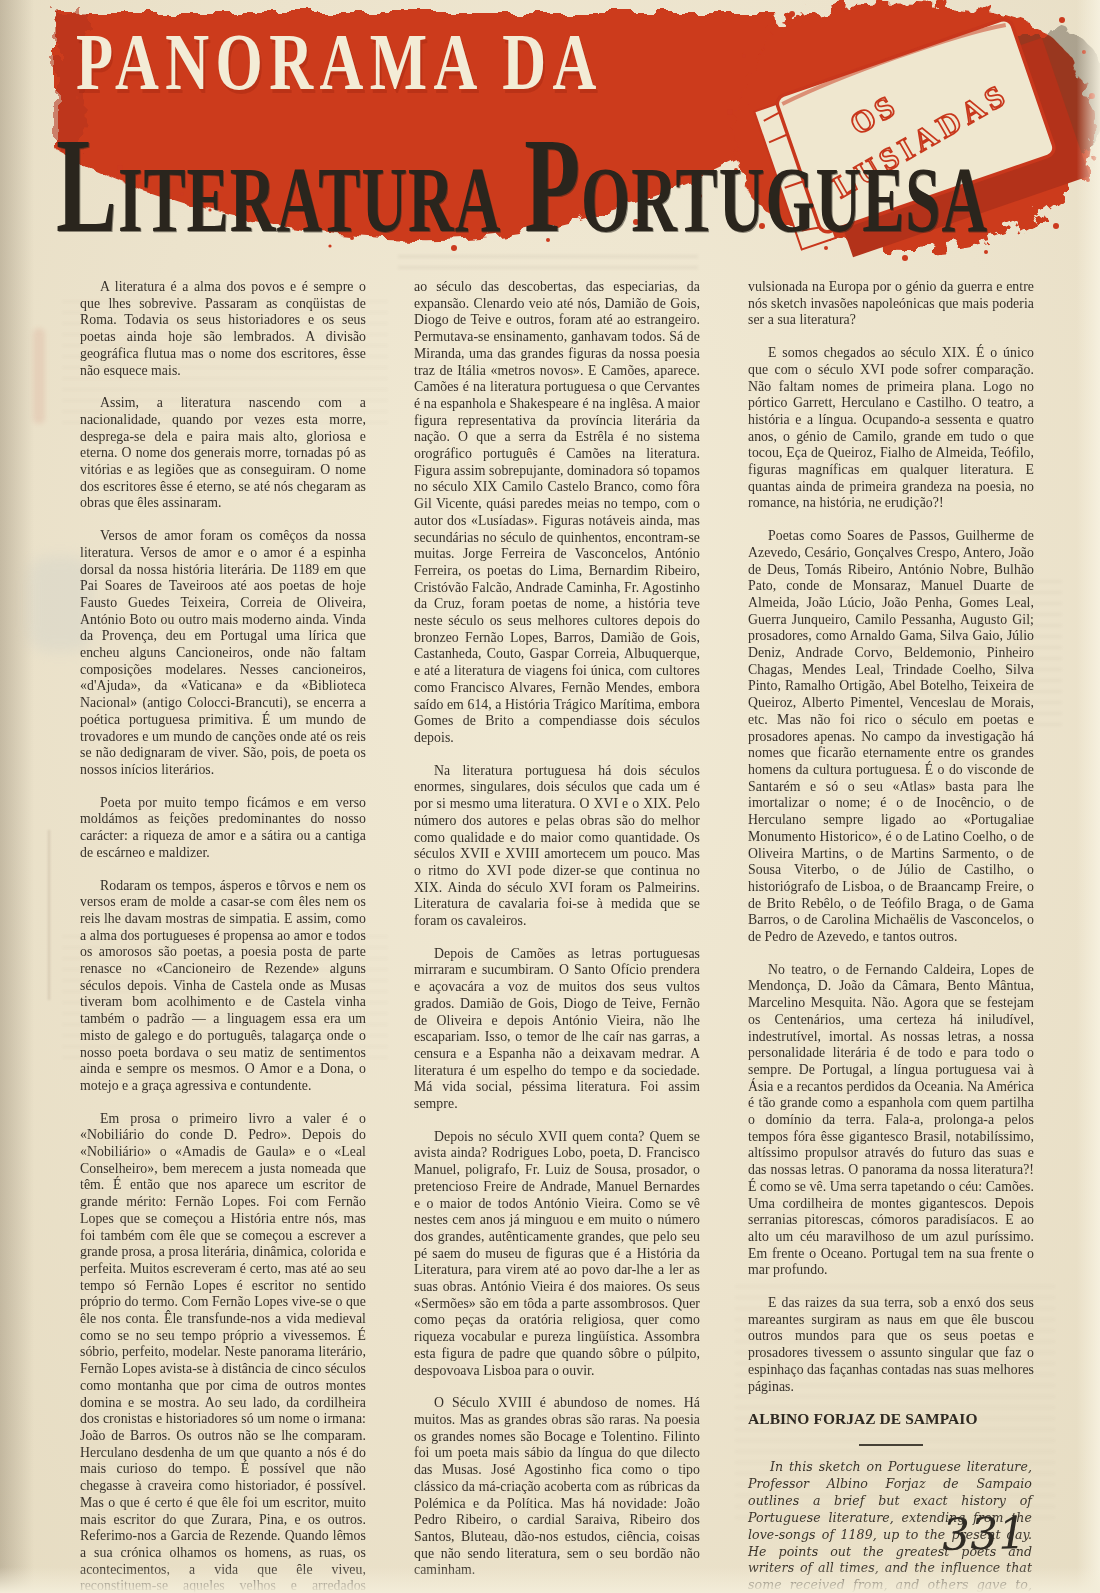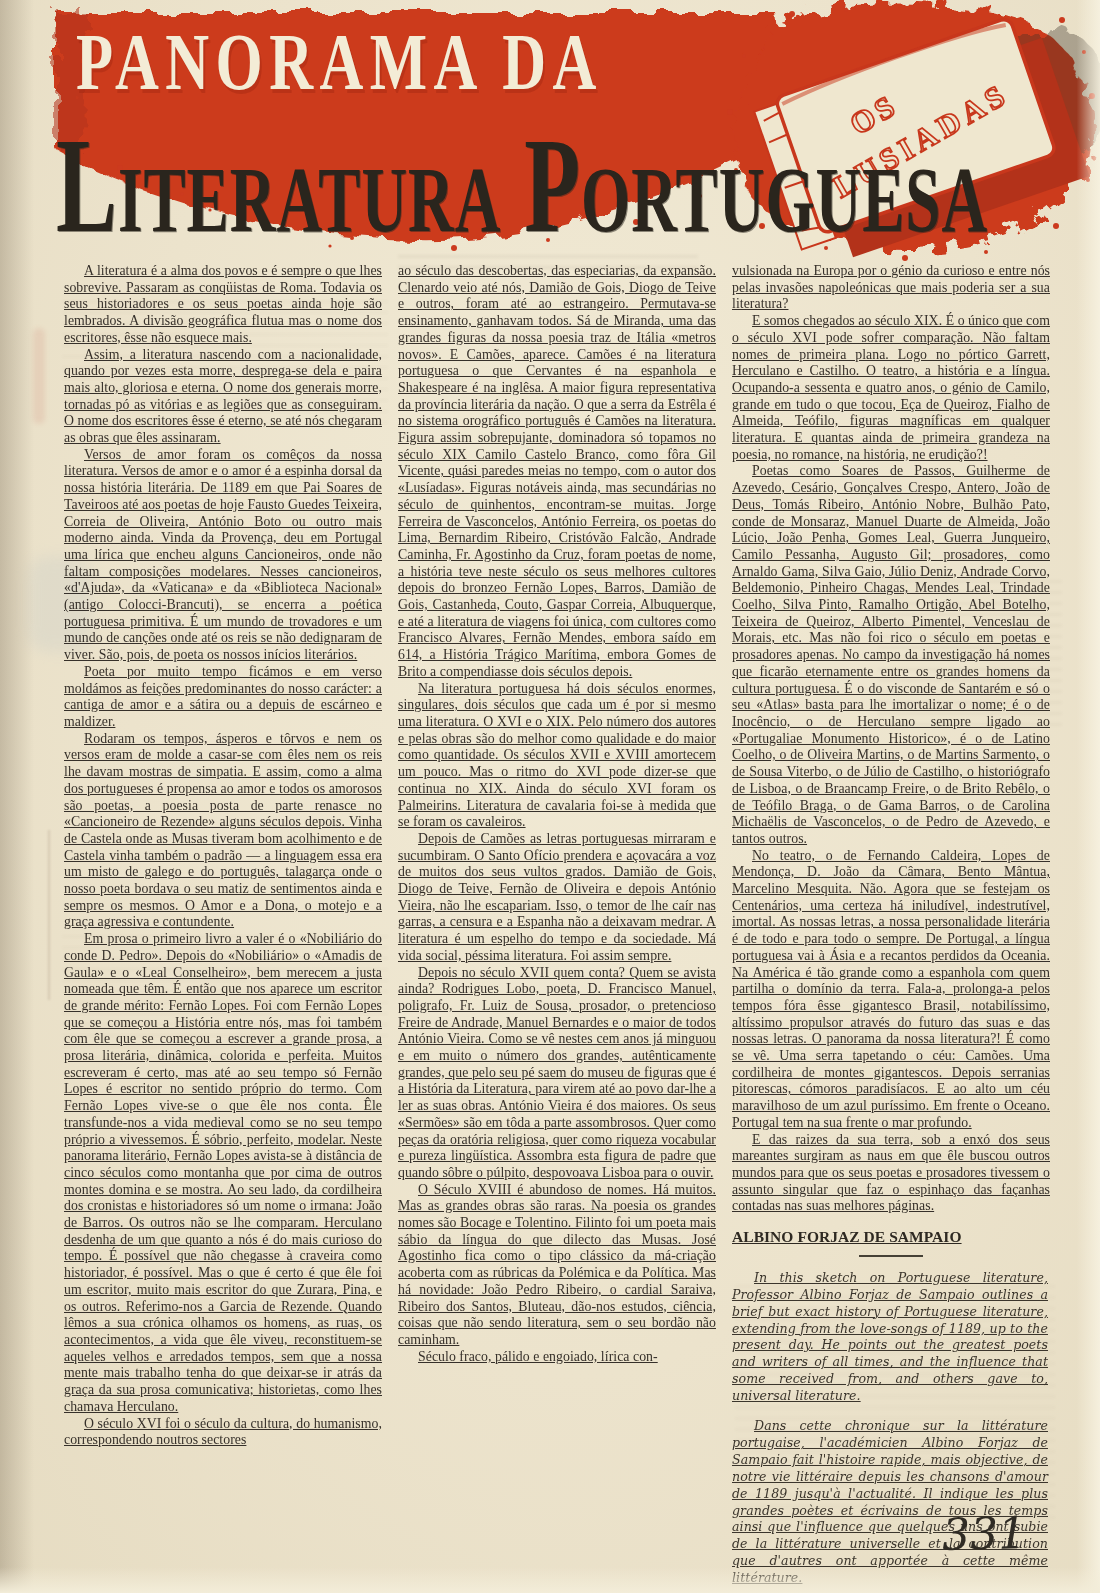--- a/index.html
+++ b/index.html
@@ -43,22 +43,22 @@
     font-weight:bold;color:#2a251d;transform:scale(.88,1.30);transform-origin:left top;
     letter-spacing:1px;text-shadow:1px 1px 0 rgba(42,37,29,.5);
   }
   .mainline .init{font-size:104px;}
   .mainline .rest{font-size:72px;}
   .mainline .w2{margin-left:26px;}
 
   
   .cols{position:absolute;left:64px;top:263px;width:986px;display:flex;gap:16px;}
   .col{width:318px;flex:none;}
-  .col p{margin:0;text-align:justify;text-indent:20px;
-    font-size:13.8px;line-height:16.7px;letter-spacing:.05px;text-decoration:underline;}
+  .col p{margin:16px;text-align:justify;text-indent:20px;
+    font-size:13.8px;line-height:16.7px;letter-spacing:.05px;}
   .col p.cont{text-indent:0;}
   .sig{margin-top:14px !important;text-align:left;text-indent:0 !important;
     font-weight:bold;font-size:15.5px !important;letter-spacing:2.4px;color:#2e2922;}
   .sigrule{width:64px;height:2px;background:#46413675;background:#464136;margin:9px auto 6px;}
   .summary{font-family:"DejaVu Serif", serif;font-style:italic;
     font-size:12.6px !important;line-height:16.9px !important;
     text-indent:22px !important;margin-top:13px !important;color:#3b352c;padding-right:2px;}
 
   .pagenum{position:absolute;right:74px;bottom:34px;
     font-family:"DejaVu Serif", serif;font-style:italic;
@@ -141,35 +141,35 @@
   <div class="ghost g5"></div>
   <div class="smudge-pink"></div>
   <div class="smudge-gray"></div>
   <div class="crease"></div>
 
   <div class="cols">
     <div class="col">
       <p>A literatura é a alma dos povos e é sempre o que lhes sobrevive. Passaram as conqüistas de Roma. Todavia os seus historiadores e os seus poetas ainda hoje são lembrados. A divisão geográfica flutua mas o nome dos escritores, êsse não esquece mais.</p>
       <p>Assim, a literatura nascendo com a nacionalidade, quando por vezes esta morre, desprega-se dela e paira mais alto, gloriosa e eterna. O nome dos generais morre, tornadas pó as vitórias e as legiões que as conseguiram. O nome dos escritores êsse é eterno, se até nós chegaram as obras que êles assinaram.</p>
       <p>Versos de amor foram os comêços da nossa literatura. Versos de amor e o amor é a espinha dorsal da nossa história literária. De 1189 em que Pai Soares de Taveiroos até aos poetas de hoje Fausto Guedes Teixeira, Correia de Oliveira, António Boto ou outro mais moderno ainda. Vinda da Provença, deu em Portugal uma lírica que encheu alguns Cancioneiros, onde não faltam composições modelares. Nesses cancioneiros, «d'Ajuda», da «Vaticana» e da «Biblioteca Nacional» (antigo Colocci-Brancuti), se encerra a poética portuguesa primitiva. É um mundo de trovadores e um mundo de canções onde até os reis se não dedignaram de viver. São, pois, de poeta os nossos inícios literários.</p>
-      <p>Poeta por muito tempo ficámos e em verso moldámos as feições predominantes do nosso carácter: a cantiga de amor e a sátira ou a depuis de escárneo e maldizer.</p>
+      <p>Poeta por muito tempo ficámos e em verso moldámos as feições predominantes do nosso carácter: a riqueza de amor e a sátira ou a cantiga de escárneo e maldizer.</p>
       <p>Rodaram os tempos, ásperos e tôrvos e nem os versos eram de molde a casar-se com êles nem os reis lhe davam mostras de simpatia. E assim, como a alma dos portugueses é propensa ao amor e todos os amorosos são poetas, a poesia posta de parte renasce no «Cancioneiro de Rezende» alguns séculos depois. Vinha de Castela onde as Musas tiveram bom acolhimento e de Castela vinha também o padrão — a linguagem essa era um misto de galego e do português, talagarça onde o nosso poeta bordava o seu matiz de sentimentos ainda e sempre os mesmos. O Amor e a Dona, o motejo e a graça agressiva e contundente.</p>
       <p>Em prosa o primeiro livro a valer é o «Nobiliário do conde D. Pedro». Depois do «Nobiliário» o «Amadis de Gaula» e o «Leal Conselheiro», bem merecem a justa nomeada que têm. É então que nos aparece um escritor de grande mérito: Fernão Lopes. Foi com Fernão Lopes que se começou a História entre nós, mas foi também com êle que se começou a escrever a grande prosa, a prosa literária, dinâmica, colorida e perfeita. Muitos escreveram é certo, mas até ao seu tempo só Fernão Lopes é escritor no sentido próprio do termo. Com Fernão Lopes vive-se o que êle nos conta. Êle transfunde-nos a vida medieval como se no seu tempo próprio a vivessemos. É sóbrio, perfeito, modelar. Neste panorama literário, Fernão Lopes avista-se à distância de cinco séculos como montanha que por cima de outros montes domina e se mostra. Ao seu lado, da cordilheira dos cronistas e historiadores só um nome o irmana: João de Barros. Os outros não se lhe comparam. Herculano desdenha de um que quanto a nós é do mais curioso do tempo. É possível que não chegasse à craveira como historiador, é possível. Mas o que é certo é que êle foi um escritor, muito mais escritor do que Zurara, Pina, e os outros. Referimo-nos a Garcia de Rezende. Quando lêmos a sua crónica olhamos os homens, as ruas, os acontecimentos, a vida que êle viveu, reconstituem-se aqueles velhos e arredados tempos, sem que a nossa mente mais trabalho tenha do que deixar-se ir atrás da graça da sua prosa comunicativa; historietas, como lhes chamava Herculano.</p>
       <p>O século XVI foi o século da cultura, do humanismo, correspondendo noutros sectores</p>
     </div>
     <div class="col">
       <p class="cont">ao século das descobertas, das especiarias, da expansão. Clenardo veio até nós, Damião de Gois, Diogo de Teive e outros, foram até ao estrangeiro. Permutava-se ensinamento, ganhavam todos. Sá de Miranda, uma das grandes figuras da nossa poesia traz de Itália «metros novos». E Camões, aparece. Camões é na literatura portuguesa o que Cervantes é na espanhola e Shakespeare é na inglêsa. A maior figura representativa da província literária da nação. O que a serra da Estrêla é no sistema orográfico português é Camões na literatura. Figura assim sobrepujante, dominadora só topamos no século XIX Camilo Castelo Branco, como fôra Gil Vicente, quási paredes meias no tempo, com o autor dos «Lusíadas». Figuras notáveis ainda, mas secundárias no século de quinhentos, encontram-se muitas. Jorge Ferreira de Vasconcelos, António Ferreira, os poetas do Lima, Bernardim Ribeiro, Cristóvão Falcão, Andrade Caminha, Fr. Agostinho da Cruz, foram poetas de nome, a história teve neste século os seus melhores cultores depois do bronzeo Fernão Lopes, Barros, Damião de Gois, Castanheda, Couto, Gaspar Correia, Albuquerque, e até a literatura de viagens foi única, com cultores como Francisco Alvares, Fernão Mendes, embora saído em 614, a História Trágico Marítima, embora Gomes de Brito a compendiasse dois séculos depois.</p>
       <p>Na literatura portuguesa há dois séculos enormes, singulares, dois séculos que cada um é por si mesmo uma literatura. O XVI e o XIX. Pelo número dos autores e pelas obras são do melhor como qualidade e do maior como quantidade. Os séculos XVII e XVIII amortecem um pouco. Mas o ritmo do XVI pode dizer-se que continua no XIX. Ainda do século XVI foram os Palmeirins. Literatura de cavalaria foi-se à medida que se foram os cavaleiros.</p>
       <p>Depois de Camões as letras portuguesas mirraram e sucumbiram. O Santo Ofício prendera e açovacára a voz de muitos dos seus vultos grados. Damião de Gois, Diogo de Teive, Fernão de Oliveira e depois António Vieira, não lhe escapariam. Isso, o temor de lhe caír nas garras, a censura e a Espanha não a deixavam medrar. A literatura é um espelho do tempo e da sociedade. Má vida social, péssima literatura. Foi assim sempre.</p>
       <p>Depois no século XVII quem conta? Quem se avista ainda? Rodrigues Lobo, poeta, D. Francisco Manuel, poligrafo, Fr. Luiz de Sousa, prosador, o pretencioso Freire de Andrade, Manuel Bernardes e o maior de todos António Vieira. Como se vê nestes cem anos já minguou e em muito o número dos grandes, autênticamente grandes, que pelo seu pé saem do museu de figuras que é a História da Literatura, para virem até ao povo dar-lhe a ler as suas obras. António Vieira é dos maiores. Os seus «Sermões» são em tôda a parte assombrosos. Quer como peças da oratória religiosa, quer como riqueza vocabular e pureza lingüística. Assombra esta figura de padre que quando sôbre o púlpito, despovoava Lisboa para o ouvir.</p>
       <p>O Século XVIII é abundoso de nomes. Há muitos. Mas as grandes obras são raras. Na poesia os grandes nomes são Bocage e Tolentino. Filinto foi um poeta mais sábio da língua do que dilecto das Musas. José Agostinho fica como o tipo clássico da má-criação acoberta com as rúbricas da Polémica e da Política. Mas há novidade: João Pedro Ribeiro, o cardial Saraiva, Ribeiro dos Santos, Bluteau, dão-nos estudos, ciência, coisas que não sendo literatura, sem o seu bordão não caminham.</p>
       <p>Século fraco, pálido e engoiado, lírica con-</p>
     </div>
     <div class="col">
-      <p class="cont">vulsionada na Europa por o génio da curioso e entre nós pelas invasões napoleónicas que mais poderia ser a sua literatura?</p>
+      <p class="cont">vulsionada na Europa por o génio da guerra e entre nós sketch invasões napoleónicas que mais poderia ser a sua literatura?</p>
       <p>E somos chegados ao século XIX. É o único que com o século XVI pode sofrer comparação. Não faltam nomes de primeira plana. Logo no pórtico Garrett, Herculano e Castilho. O teatro, a história e a língua. Ocupando-a sessenta e quatro anos, o génio de Camilo, grande em tudo o que tocou, Eça de Queiroz, Fialho de Almeida, Teófilo, figuras magníficas em qualquer literatura. E quantas ainda de primeira grandeza na poesia, no romance, na história, ne erudição?!</p>
       <p>Poetas como Soares de Passos, Guilherme de Azevedo, Cesário, Gonçalves Crespo, Antero, João de Deus, Tomás Ribeiro, António Nobre, Bulhão Pato, conde de Monsaraz, Manuel Duarte de Almeida, João Lúcio, João Penha, Gomes Leal, Guerra Junqueiro, Camilo Pessanha, Augusto Gil; prosadores, como Arnaldo Gama, Silva Gaio, Júlio Deniz, Andrade Corvo, Beldemonio, Pinheiro Chagas, Mendes Leal, Trindade Coelho, Silva Pinto, Ramalho Ortigão, Abel Botelho, Teixeira de Queiroz, Alberto Pimentel, Venceslau de Morais, etc. Mas não foi rico o século em poetas e prosadores apenas. No campo da investigação há nomes que ficarão eternamente entre os grandes homens da cultura portuguesa. É o do visconde de Santarém e só o seu «Atlas» basta para lhe imortalizar o nome; é o de Inocêncio, o de Herculano sempre ligado ao «Portugaliae Monumento Historico», é o de Latino Coelho, o de Oliveira Martins, o de Martins Sarmento, o de Sousa Viterbo, o de Júlio de Castilho, o historiógrafo de Lisboa, o de Braancamp Freire, o de Brito Rebêlo, o de Teófilo Braga, o de Gama Barros, o de Carolina Michaëlis de Vasconcelos, o de Pedro de Azevedo, e tantos outros.</p>
       <p>No teatro, o de Fernando Caldeira, Lopes de Mendonça, D. João da Câmara, Bento Mântua, Marcelino Mesquita. Não. Agora que se festejam os Centenários, uma certeza há iniludível, indestrutível, imortal. As nossas letras, a nossa personalidade literária é de todo e para todo o sempre. De Portugal, a língua portuguesa vai à Ásia e a recantos perdidos da Oceania. Na América é tão grande como a espanhola com quem partilha o domínio da terra. Fala-a, prolonga-a pelos tempos fóra êsse gigantesco Brasil, notabilíssimo, altíssimo propulsor através do futuro das suas e das nossas letras. O panorama da nossa literatura?! É como se vê. Uma serra tapetando o céu: Camões. Uma cordilheira de montes gigantescos. Depois serranias pitorescas, cómoros paradisíacos. E ao alto um céu maravilhoso de um azul puríssimo. Em frente o Oceano. Portugal tem na sua frente o mar profundo.</p>
       <p>E das raizes da sua terra, sob a enxó dos seus mareantes surgiram as naus em que êle buscou outros mundos para que os seus poetas e prosadores tivessem o assunto singular que faz o espinhaço das façanhas contadas nas suas melhores páginas.</p>
       <p class="sig">ALBINO FORJAZ DE SAMPAIO</p>
       <div class="sigrule"></div>
       <p class="summary">In this sketch on Portuguese literature, Professor Albino Forjaz de Sampaio outlines a brief but exact history of Portuguese literature, extending from the love-songs of 1189, up to the present day. He points out the greatest poets and writers of all times, and the influence that some received from, and others gave to, universal literature.</p>
       <p class="summary">Dans cette chronique sur la littérature portugaise, l'académicien Albino Forjaz de Sampaio fait l'histoire rapide, mais objective, de notre vie littéraire depuis les chansons d'amour de 1189 jusqu'à l'actualité. Il indique les plus grandes poètes et écrivains de tous les temps ainsi que l'influence que quelques uns ont subie de la littérature universelle et la contribution que d'autres ont apportée à cette même littérature.</p>
     </div>
   </div>

